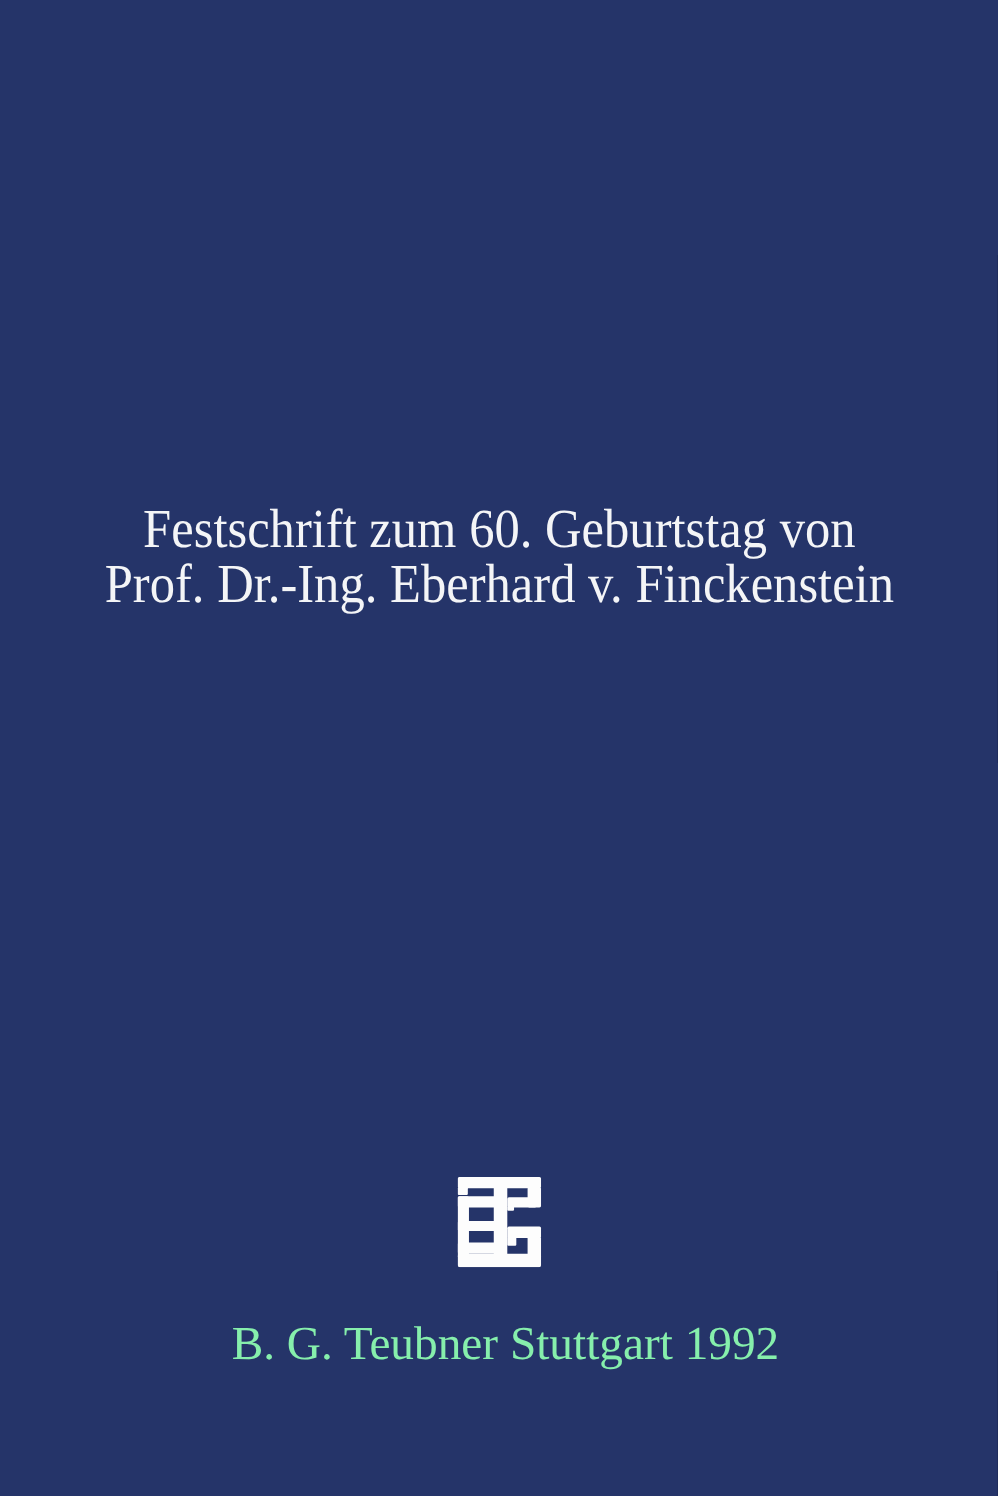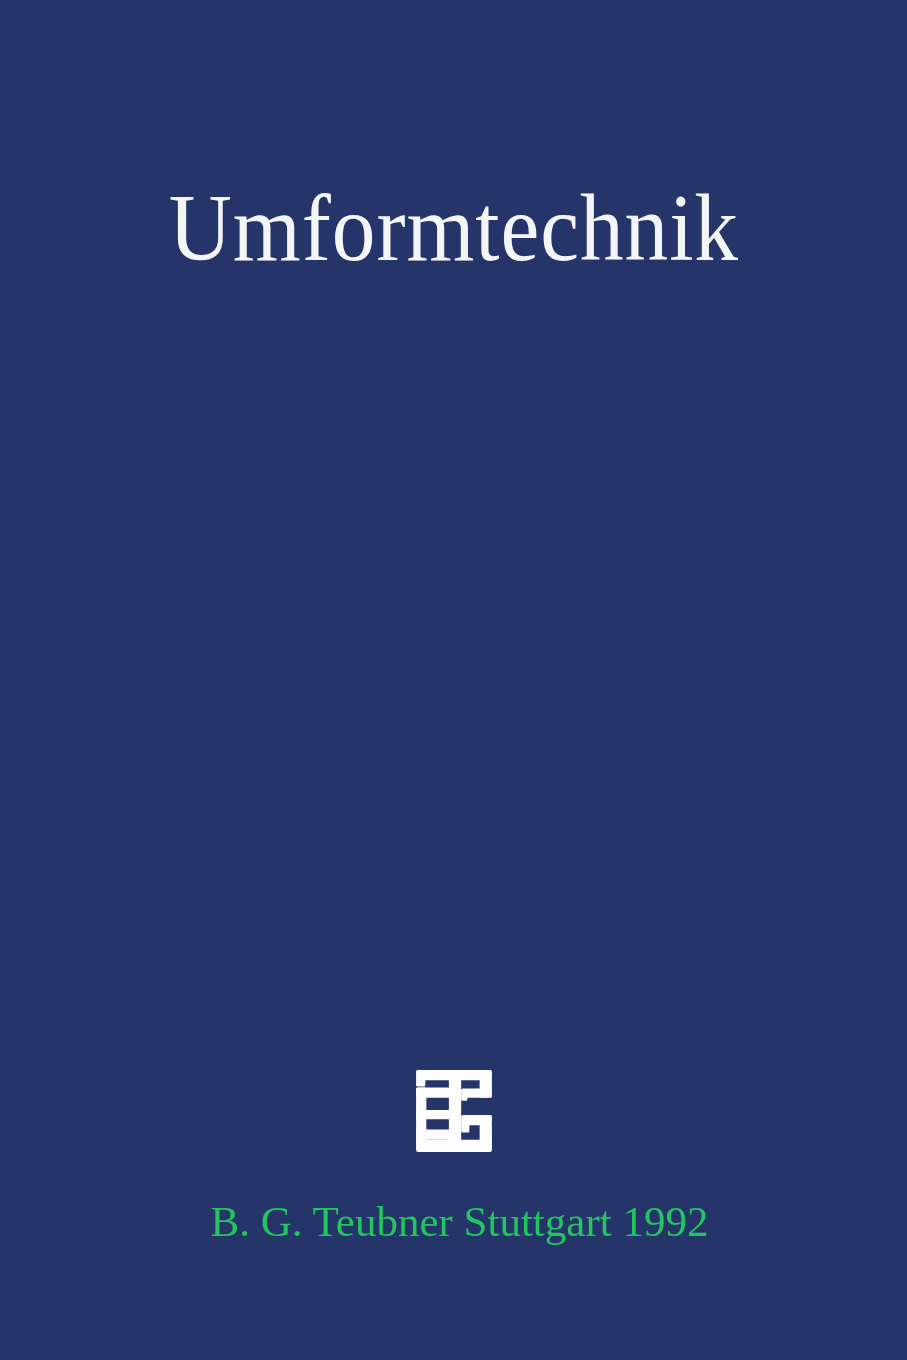--- a/index.html
+++ b/index.html
@@ -57,25 +57,28 @@
     width: 76px;
     height: 82px;
   }
   .logo-wrap svg { display: block; width: 100%; height: 100%; }
 </style>
 </head>
 <body>
 
 <div class="cover" style="background-color: rgb(37, 52, 105);">
 
-  <div class="textline title" style="color: rgb(244, 245, 247);">
-    <span>Umformtechnik</span>
-  </div>
 
 
+  <div class="textline dedication" style="color: rgb(244, 245, 247);">
+    <span>
+      <span class="dline">Festschrift zum 60. Geburtstag von</span>
+      <span class="dline">Prof. Dr.-Ing. Eberhard v. Finckenstein</span>
+    </span>
+  </div>
 
   <div class="logo-wrap" style="color: rgb(253, 253, 253);">
 
     <svg viewBox="0 0 74 80" xmlns="http://www.w3.org/2000/svg" aria-hidden="true">
       <g fill="currentColor">
 
         <rect x="0" y="0" width="74" height="10" rx="1.5"></rect>
 
         <rect x="0" y="9" width="9" height="7" rx="1"></rect>
 
@@ -97,17 +100,17 @@
 
         <rect x="44" y="53" width="8" height="8" rx="1"></rect>
 
         <rect x="62" y="53" width="12" height="19" rx="1.5"></rect>
 
         <rect x="0" y="68" width="74" height="12" rx="2"></rect>
       </g>
     </svg>
   </div>
 
-  <div class="textline imprint" style="color: #22c55e; padding-left: 12px;">
+  <div class="textline imprint" style="color: #86efac; padding-left: 12px;">
     <span>B. G. Teubner Stuttgart 1992</span>
   </div>
 
 </div>
 
 </body></html>

